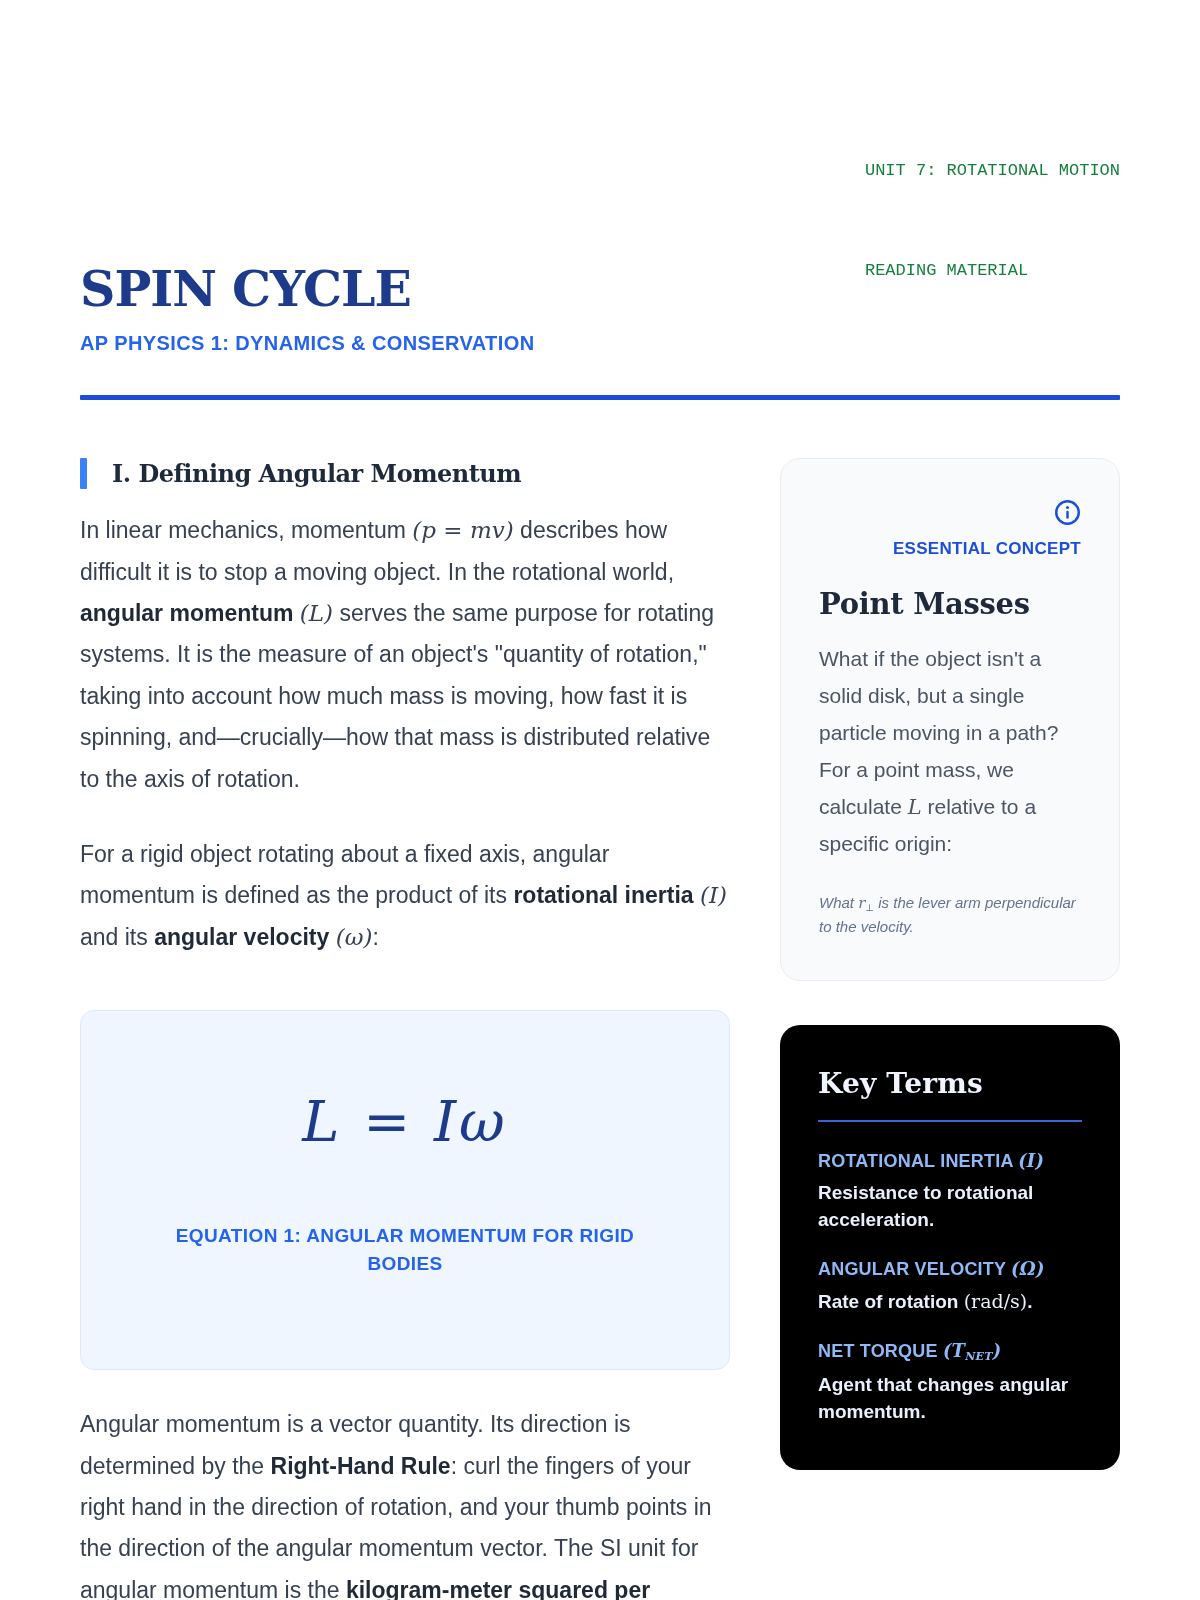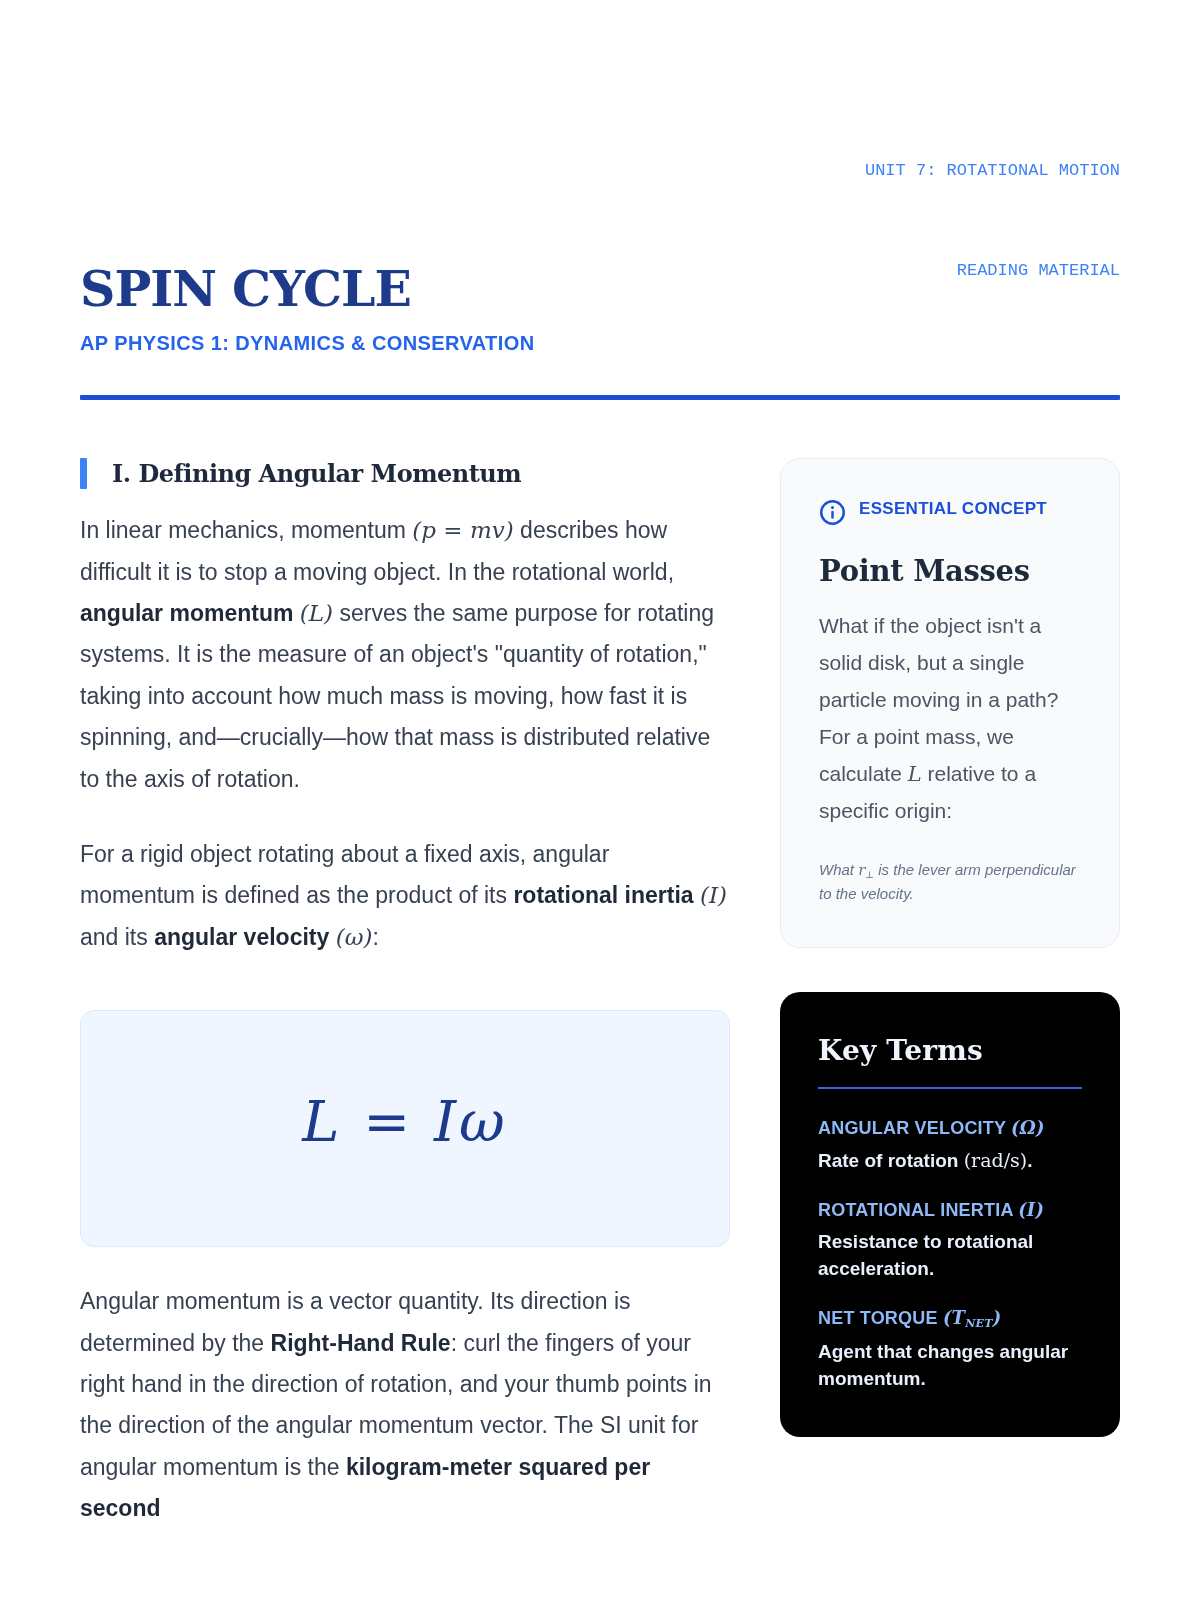--- a/index.html
+++ b/index.html
@@ -17,21 +17,21 @@
     font-family:"DejaVu Serif", serif;
     font-weight:700; font-size:49px; line-height:1.05;
     color:#1e3a8a; letter-spacing:-1px;
   }
   .hdr-sub {
     margin-top:17px;
     font-size:20px; font-weight:700; color:#2563eb; letter-spacing:.4px;
   }
   .hdr-meta {
     font-family:"Liberation Mono","DejaVu Sans Mono",monospace;
-    font-size:17px; color:#3b82f6; text-align:right; line-height:1.95;
+    font-size:17px; color:#15803d; line-height:1.95;
     padding-bottom:2px; white-space:pre;
   }
   .hdr-rule { height:5px; background:#1d4ed8; margin-top:40px; border-radius:1px; }
 
   
   .main { display:flex; gap:50px; margin-top:58px; align-items:flex-start; }
   .col-l { width:650px; flex:0 0 650px; }
   .col-r { flex:1; }
 
   
@@ -60,21 +60,21 @@
   .eq-caption {
     margin:68px auto 0 auto; max-width:520px;
     font-size:19px; font-weight:700; color:#2563eb; letter-spacing:.4px; line-height:1.45;
   }
 
   
   .card-note {
     background:#f8fafc; border:1.5px solid #e8edf3; border-radius:20px;
     padding:40px 38px 42px 38px;
   }
-  .note-label { display:flex; align-items:flex-start; gap:13px; }
+  .note-label { display:flex; align-items:flex-end; gap:13px;flex-direction:column; }
   .note-label svg { display:block; }
   .note-label-text { font-size:17px; font-weight:700; color:#1d4ed8; letter-spacing:.3px; }
   .note-title {
     margin-top:28px; font-family:"DejaVu Serif", serif; font-weight:700;
     font-size:29px; color:#1e293b; letter-spacing:-.3px;
   }
   .note-body { margin-top:20px; font-size:21px; line-height:1.76; color:#4b5563; }
   .note-eq {
     margin:52px 0 46px 0; text-align:center;
     font-family:"DejaVu Serif", serif; font-style:italic;
@@ -122,20 +122,21 @@
       <div class="sec-head">
         <div class="sec-bar"></div>
         <h2 class="sec-title">I. Defining Angular Momentum</h2>
       </div>
 
       <p class="para"><span>In linear mechanics, momentum </span><span class="seg-m">(p = mv)</span><span> describes how difficult it is to stop a moving object. In the rotational world, </span><span class="seg-b">angular momentum</span><span> </span><span class="seg-m">(L)</span><span> serves the same purpose for rotating systems. It is the measure of an object's "quantity of rotation," taking into account how much mass is moving, how fast it is spinning, and—crucially—how that mass is distributed relative to the axis of rotation.</span></p>
       <p class="para"><span>For a rigid object rotating about a fixed axis, angular momentum is defined as the product of its </span><span class="seg-b">rotational inertia</span><span> </span><span class="seg-m">(I)</span><span> and its </span><span class="seg-b">angular velocity</span><span> </span><span class="seg-m">(ω)</span><span>:</span></p>
 
       <div class="eq-card">
         <div class="eq-formula"><span class="seg-m">L = Iω</span></div>
+        <div class="eq-caption">EQUATION 1: ANGULAR MOMENTUM FOR RIGID BODIES</div>
       </div>
 
       <p class="para"><span>Angular momentum is a vector quantity. Its direction is determined by the </span><span class="seg-b">Right-Hand Rule</span><span>: curl the fingers of your right hand in the direction of rotation, and your thumb points in the direction of the angular momentum vector. The SI unit for angular momentum is the </span><span class="seg-b">kilogram-meter squared per second</span></p>
     </div>
 
     <aside class="col-r">
 
       <div class="card-note">
         <div class="note-label">
           <span>
@@ -150,27 +151,27 @@
         <h3 class="note-title">Point Masses</h3>
         <p class="note-body"><span>What if the object isn't a solid disk, but a single particle moving in a path? For a point mass, we calculate </span><span class="seg-m">L</span><span> relative to a specific origin:</span></p>
         <p class="note-foot"><span>What </span><span class="seg-m">r</span><span class="seg-sub">⊥</span><span> is the lever arm perpendicular to the velocity.</span></p>
       </div>
 
       <div class="card-terms">
         <h3 class="terms-title">Key Terms</h3>
         <hr class="terms-rule">
 
         <div class="term">
-          <div class="term-name"><span>ANGULAR VELOCITY </span><span class="seg-m">(Ω)</span></div>
-          <div class="term-def"><span>Rate of rotation </span><span class="seg-mr">(rad/s)</span><span>.</span></div>
+          <div class="term-name"><span>ROTATIONAL INERTIA </span><span class="seg-m">(I)</span></div>
+          <div class="term-def"><span>Resistance to rotational acceleration.</span></div>
         </div>
 
         <div class="term">
-          <div class="term-name"><span>ROTATIONAL INERTIA </span><span class="seg-m">(I)</span></div>
-          <div class="term-def"><span>Resistance to rotational acceleration.</span></div>
+          <div class="term-name"><span>ANGULAR VELOCITY </span><span class="seg-m">(Ω)</span></div>
+          <div class="term-def"><span>Rate of rotation </span><span class="seg-mr">(rad/s)</span><span>.</span></div>
         </div>
 
         <div class="term">
           <div class="term-name"><span>NET TORQUE </span><span class="seg-m">(Τ</span><span class="seg-sub">NET</span><span class="seg-m">)</span></div>
           <div class="term-def"><span>Agent that changes angular momentum.</span></div>
         </div>
       </div>
 
     </aside>
   </div>

